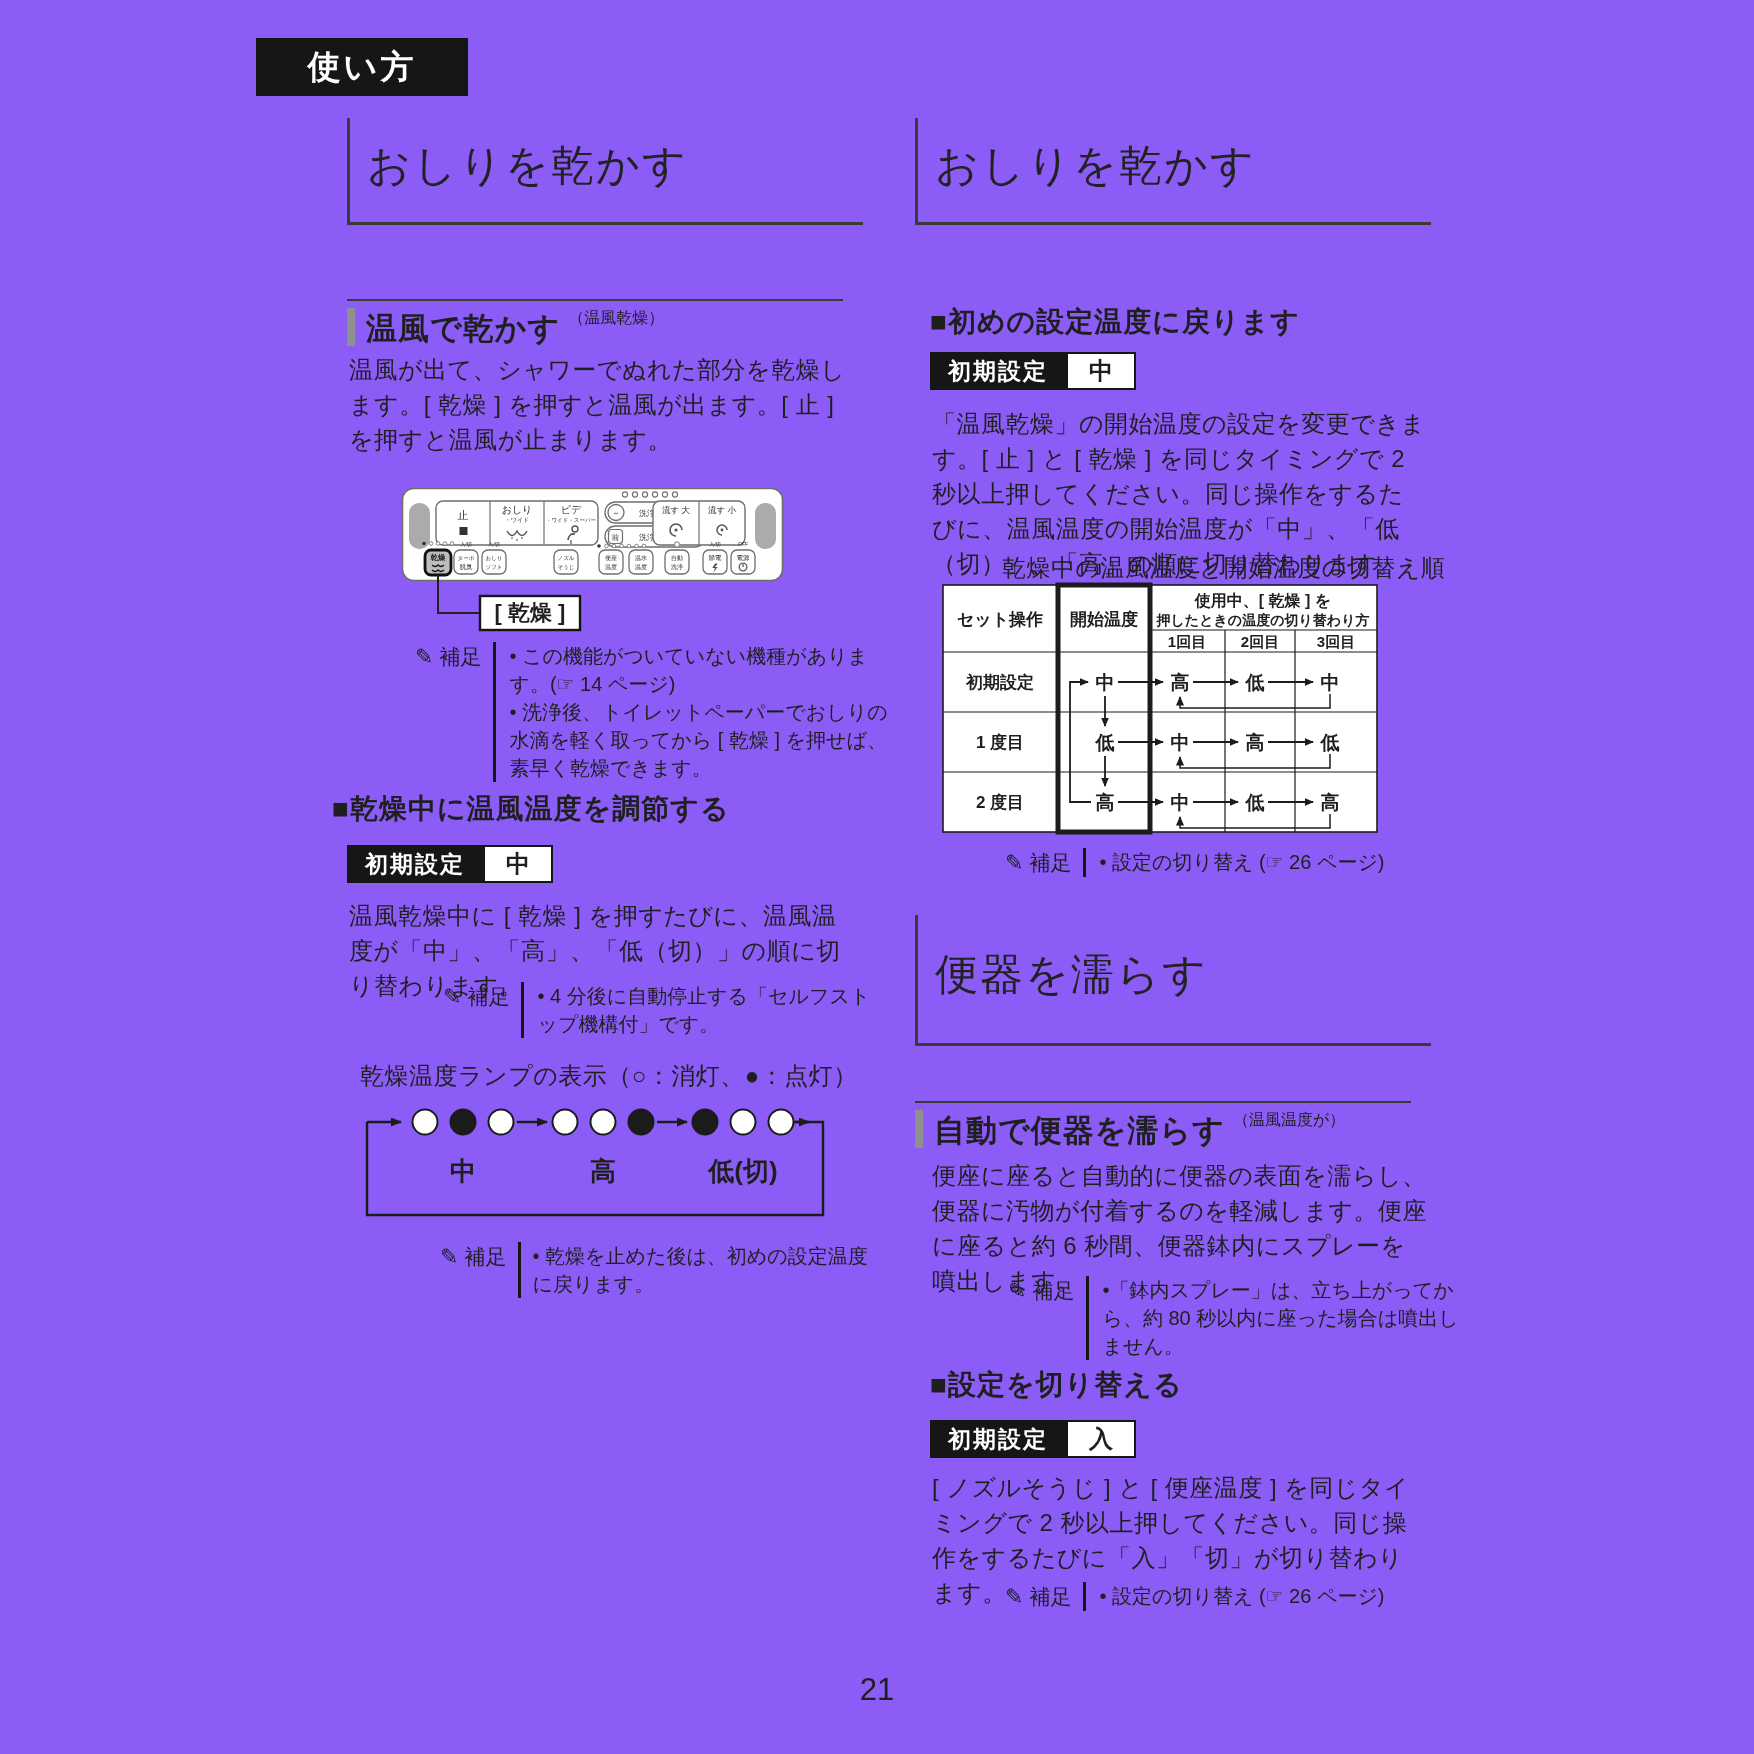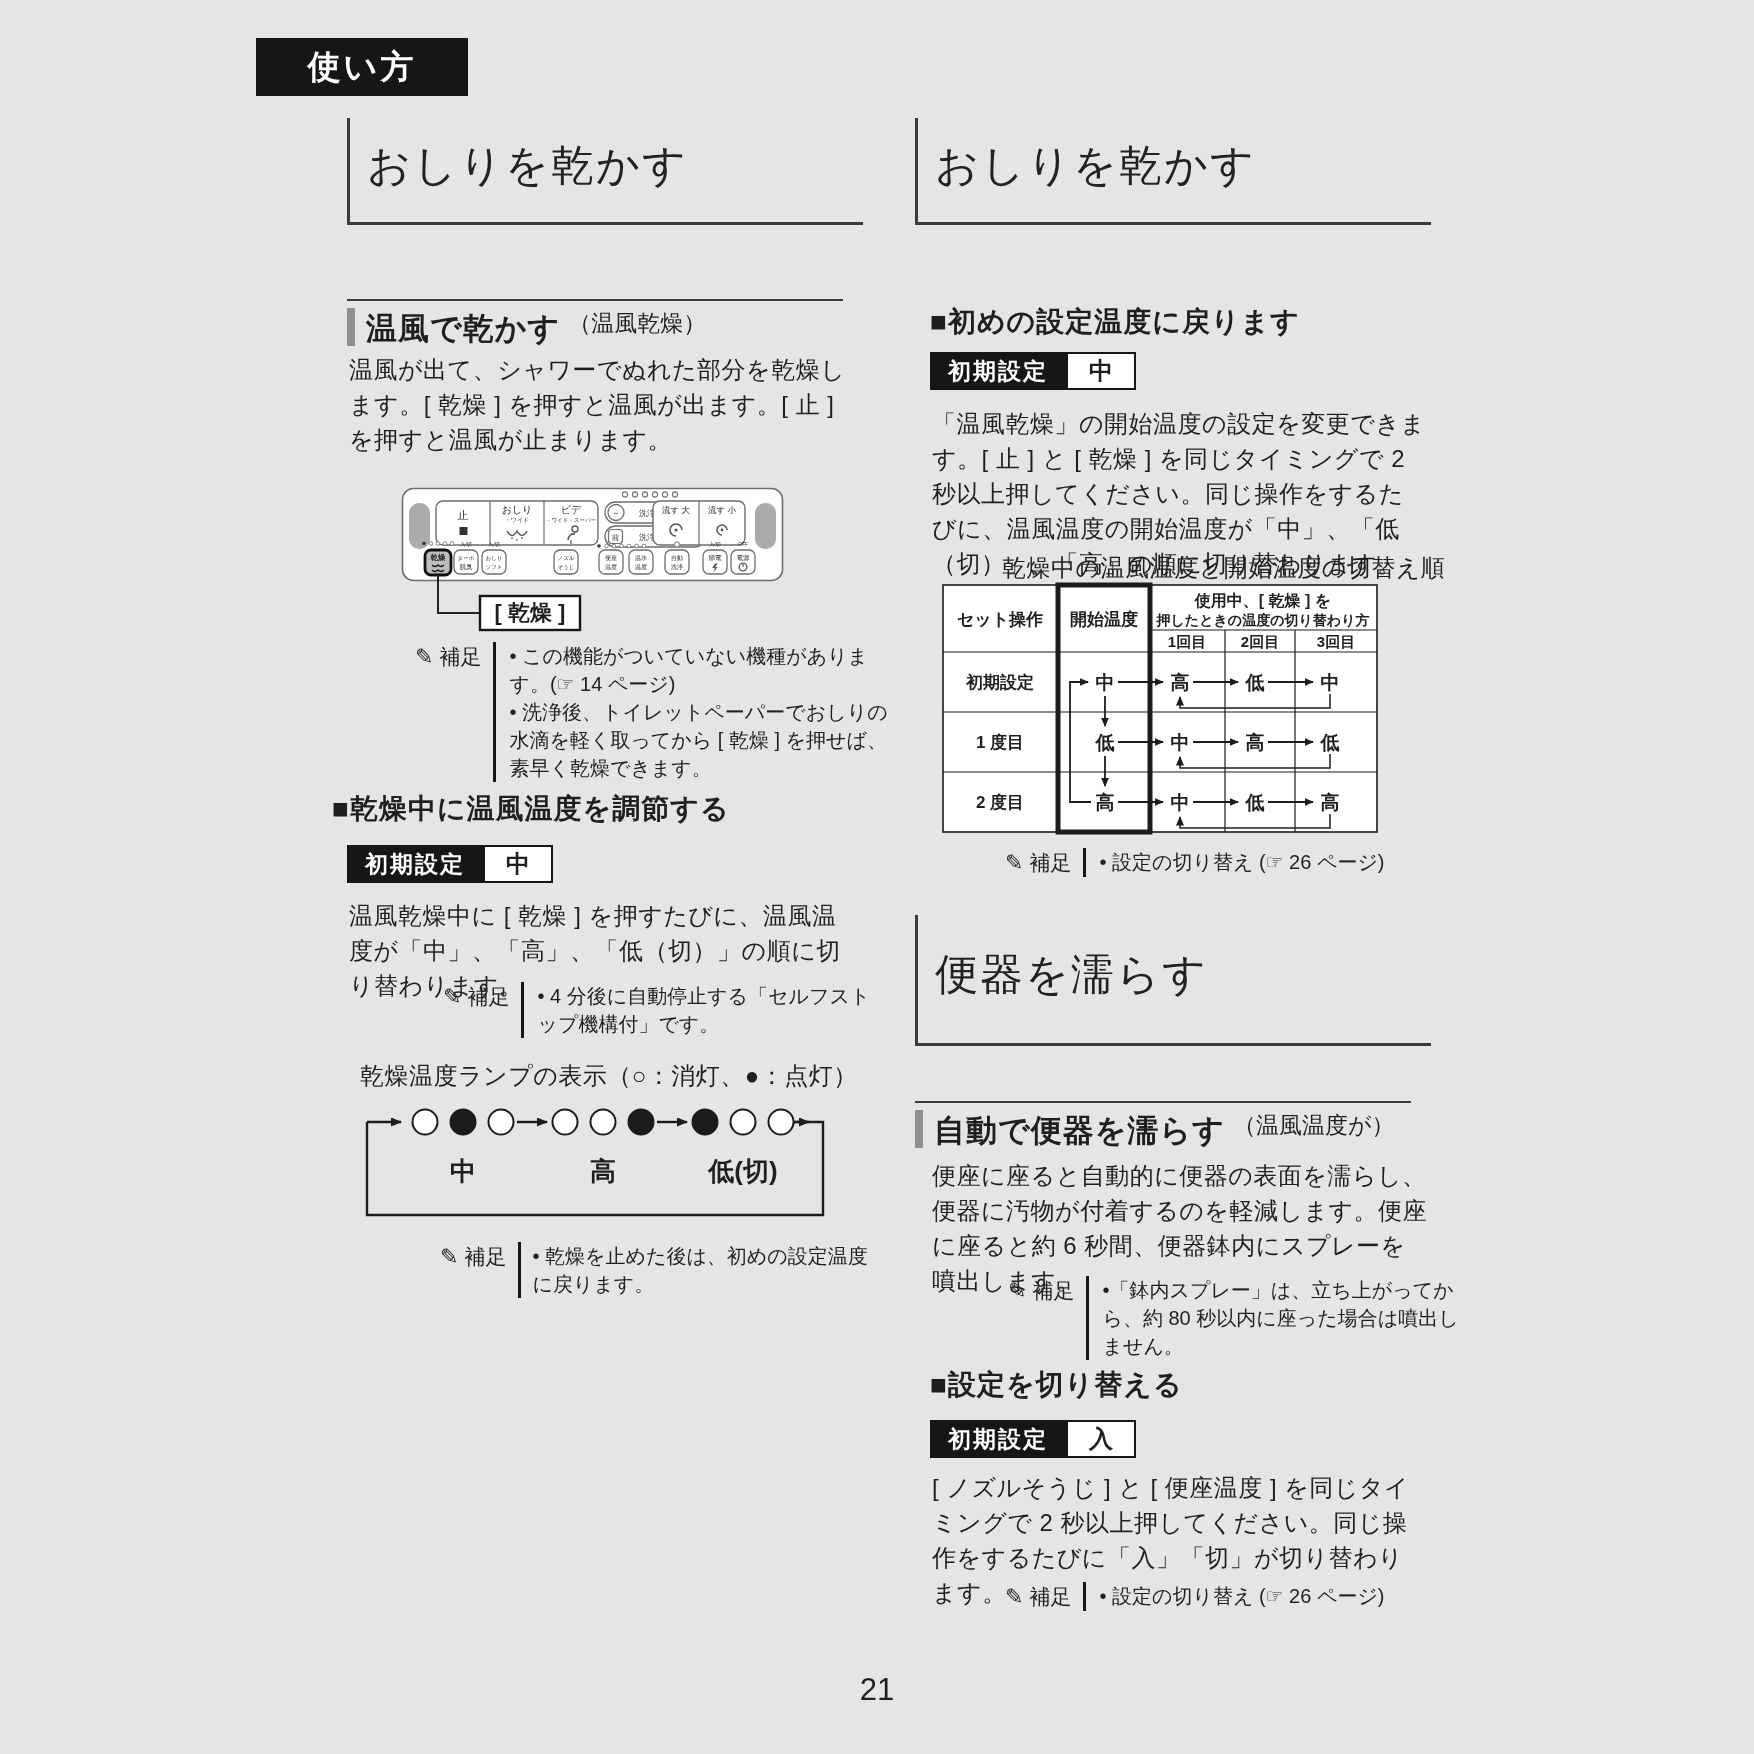--- a/index.html
+++ b/index.html
@@ -1,27 +1,27 @@
 <!DOCTYPE html>
 <html><head>
 <meta charset="utf-8">
 <style>
   html,body{margin:0;padding:0;background:#fff;}
-  #page{position:relative;width:1754px;height:1754px;background:#e5e5e5;overflow:hidden;
+  #page{position:relative;width:1754px;height:1754px;background:#8b5cf6;overflow:hidden;
         font-family:"Liberation Sans","DejaVu Sans",sans-serif;color:#1f1f1f;}
   .abs{position:absolute;}
   .tag{background:#161616;color:#fff;font-size:33px;font-weight:700;
        display:flex;align-items:center;justify-content:center;letter-spacing:3px;}
   .h-title{border-left:3px solid #3a3a3a;border-bottom:3px solid #3a3a3a;
            display:flex;align-items:center;padding-left:17px;padding-bottom:8px;
            font-size:43px;font-weight:500;letter-spacing:2px;color:#222;}
   .sec-head{border-top:2.5px solid #3a3a3a;padding-top:7px;display:flex;align-items:flex-start;}
   .sec-head .graybar{width:8px;height:38px;background:#8f8f8f;margin-right:11px;flex:0 0 auto;}
   .sec-head .t{font-size:31px;font-weight:700;letter-spacing:1px;}
-  .sec-head .ts{font-size:23px;font-weight:500;margin-left:8px;padding-bottom:2px;}
+  .sec-head .ts{font-size:16px;font-weight:500;margin-left:8px;padding-bottom:2px;}
   .bsec{font-size:28px;font-weight:700;letter-spacing:1px;}
   .badge{display:flex;align-items:stretch;height:38px;}
   .badge .bl{background:#161616;color:#fff;font-size:23px;font-weight:700;
              display:flex;align-items:center;padding:0 18px;letter-spacing:2px;}
   .badge .bv{border:2.5px solid #161616;background:#fff;width:66px;display:flex;
              align-items:center;justify-content:center;font-size:24px;font-weight:700;}
   .body{font-size:24px;line-height:35px;letter-spacing:0.5px;}
   .note{display:flex;align-items:stretch;}
   .note .nl{font-size:21px;white-space:nowrap;margin-right:12px;padding-top:1px;}
   .note .nl .pencil{font-size:22px;margin-right:6px;}

